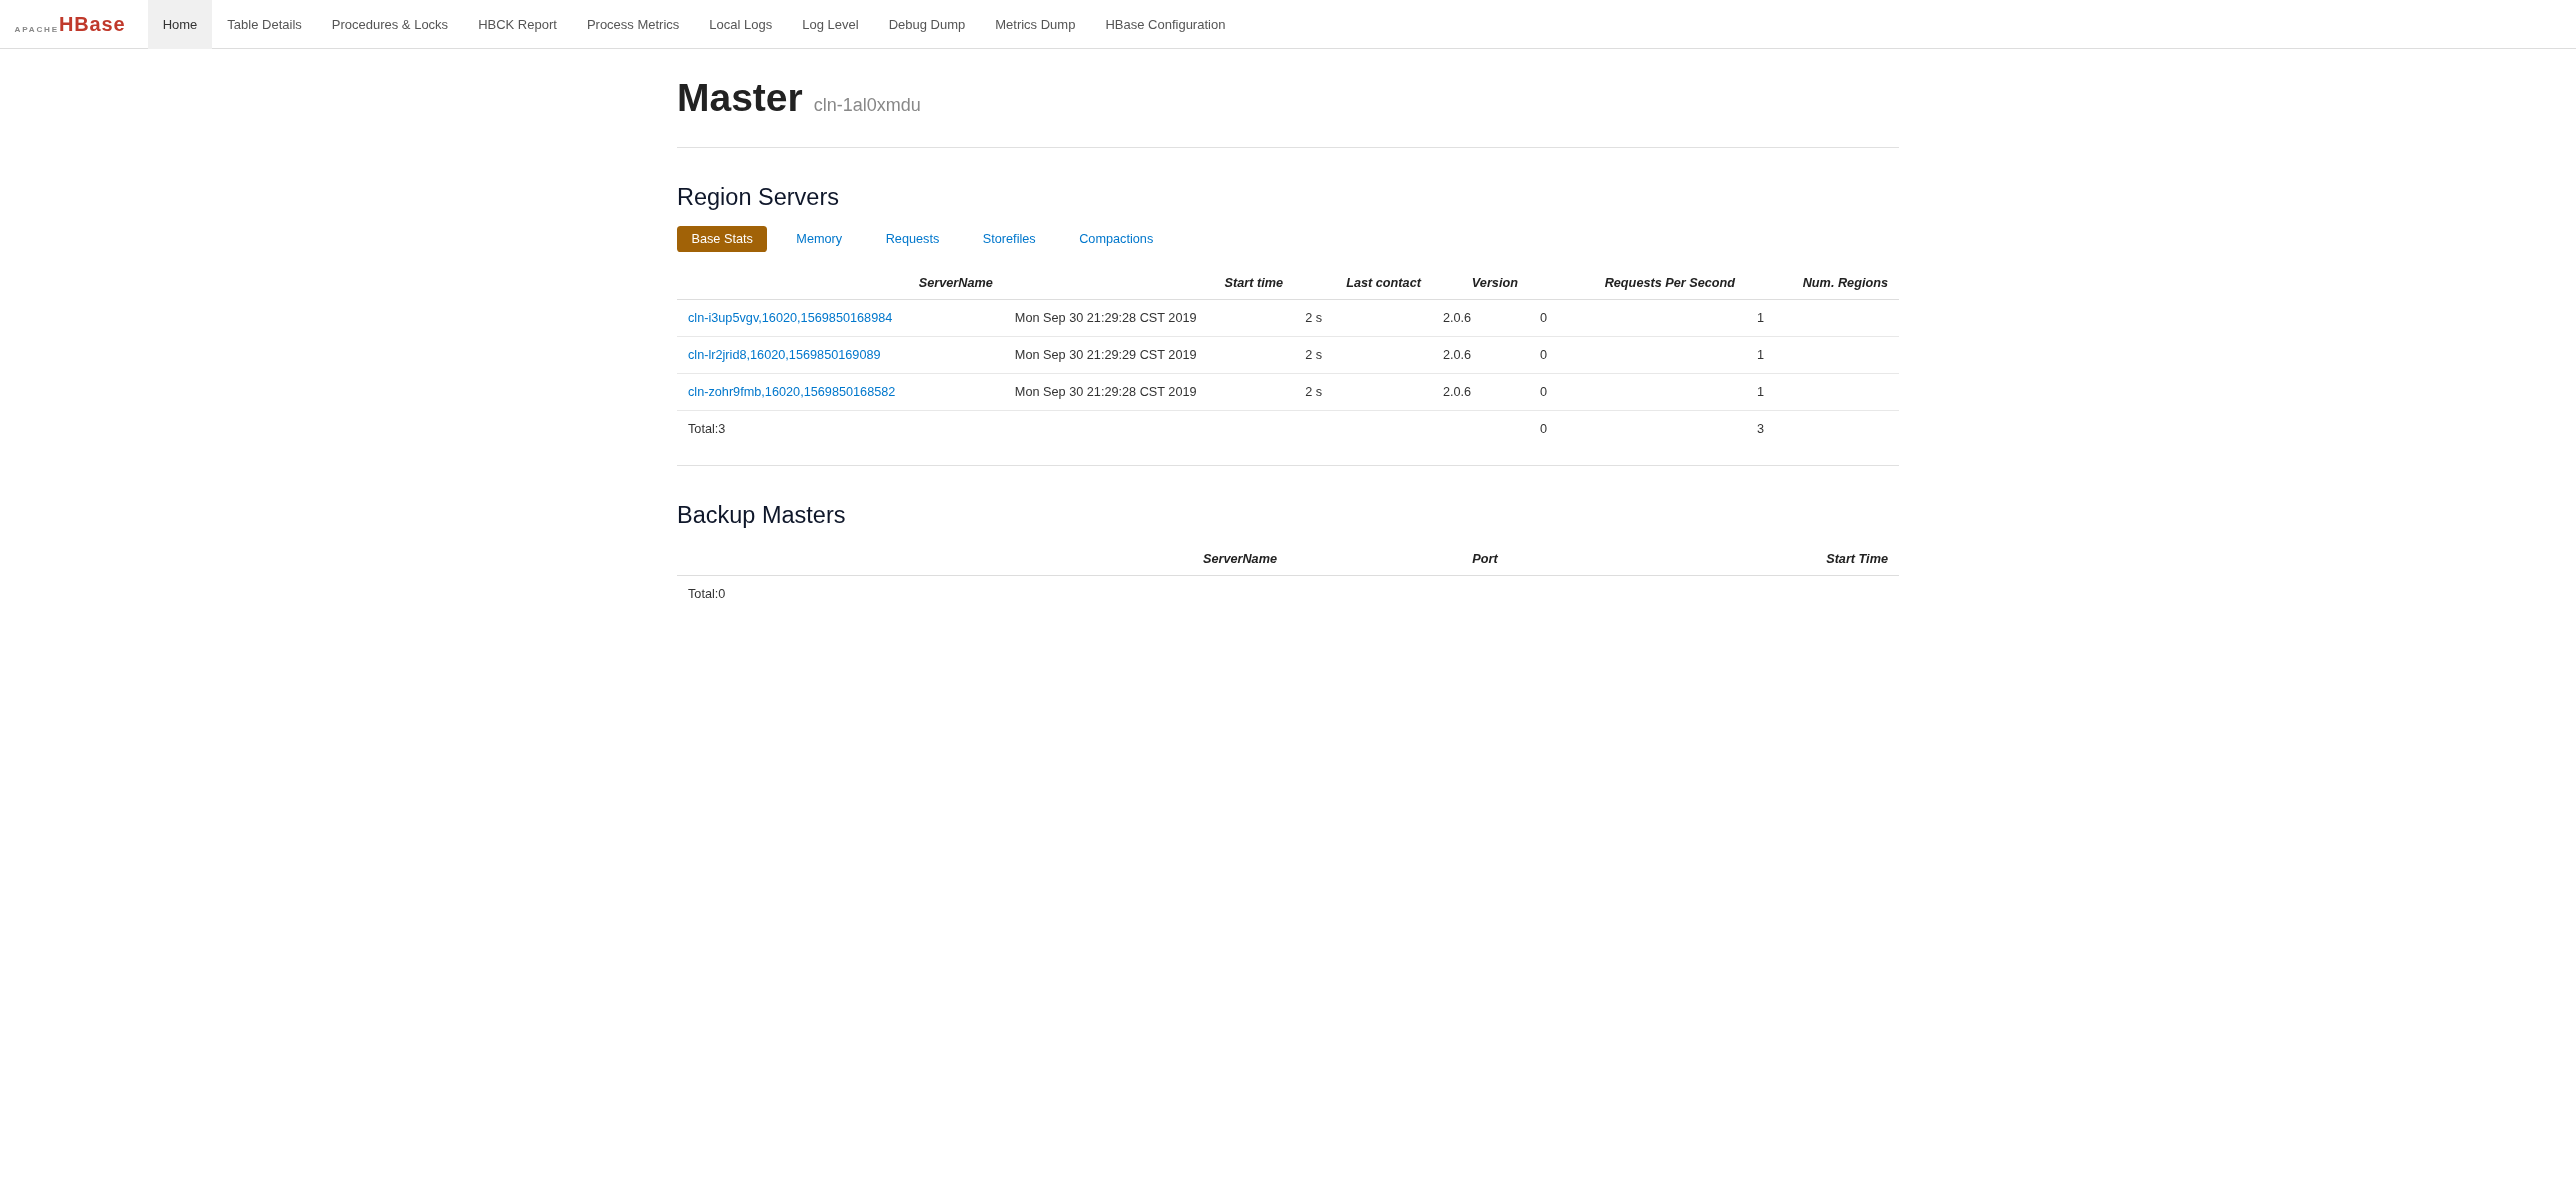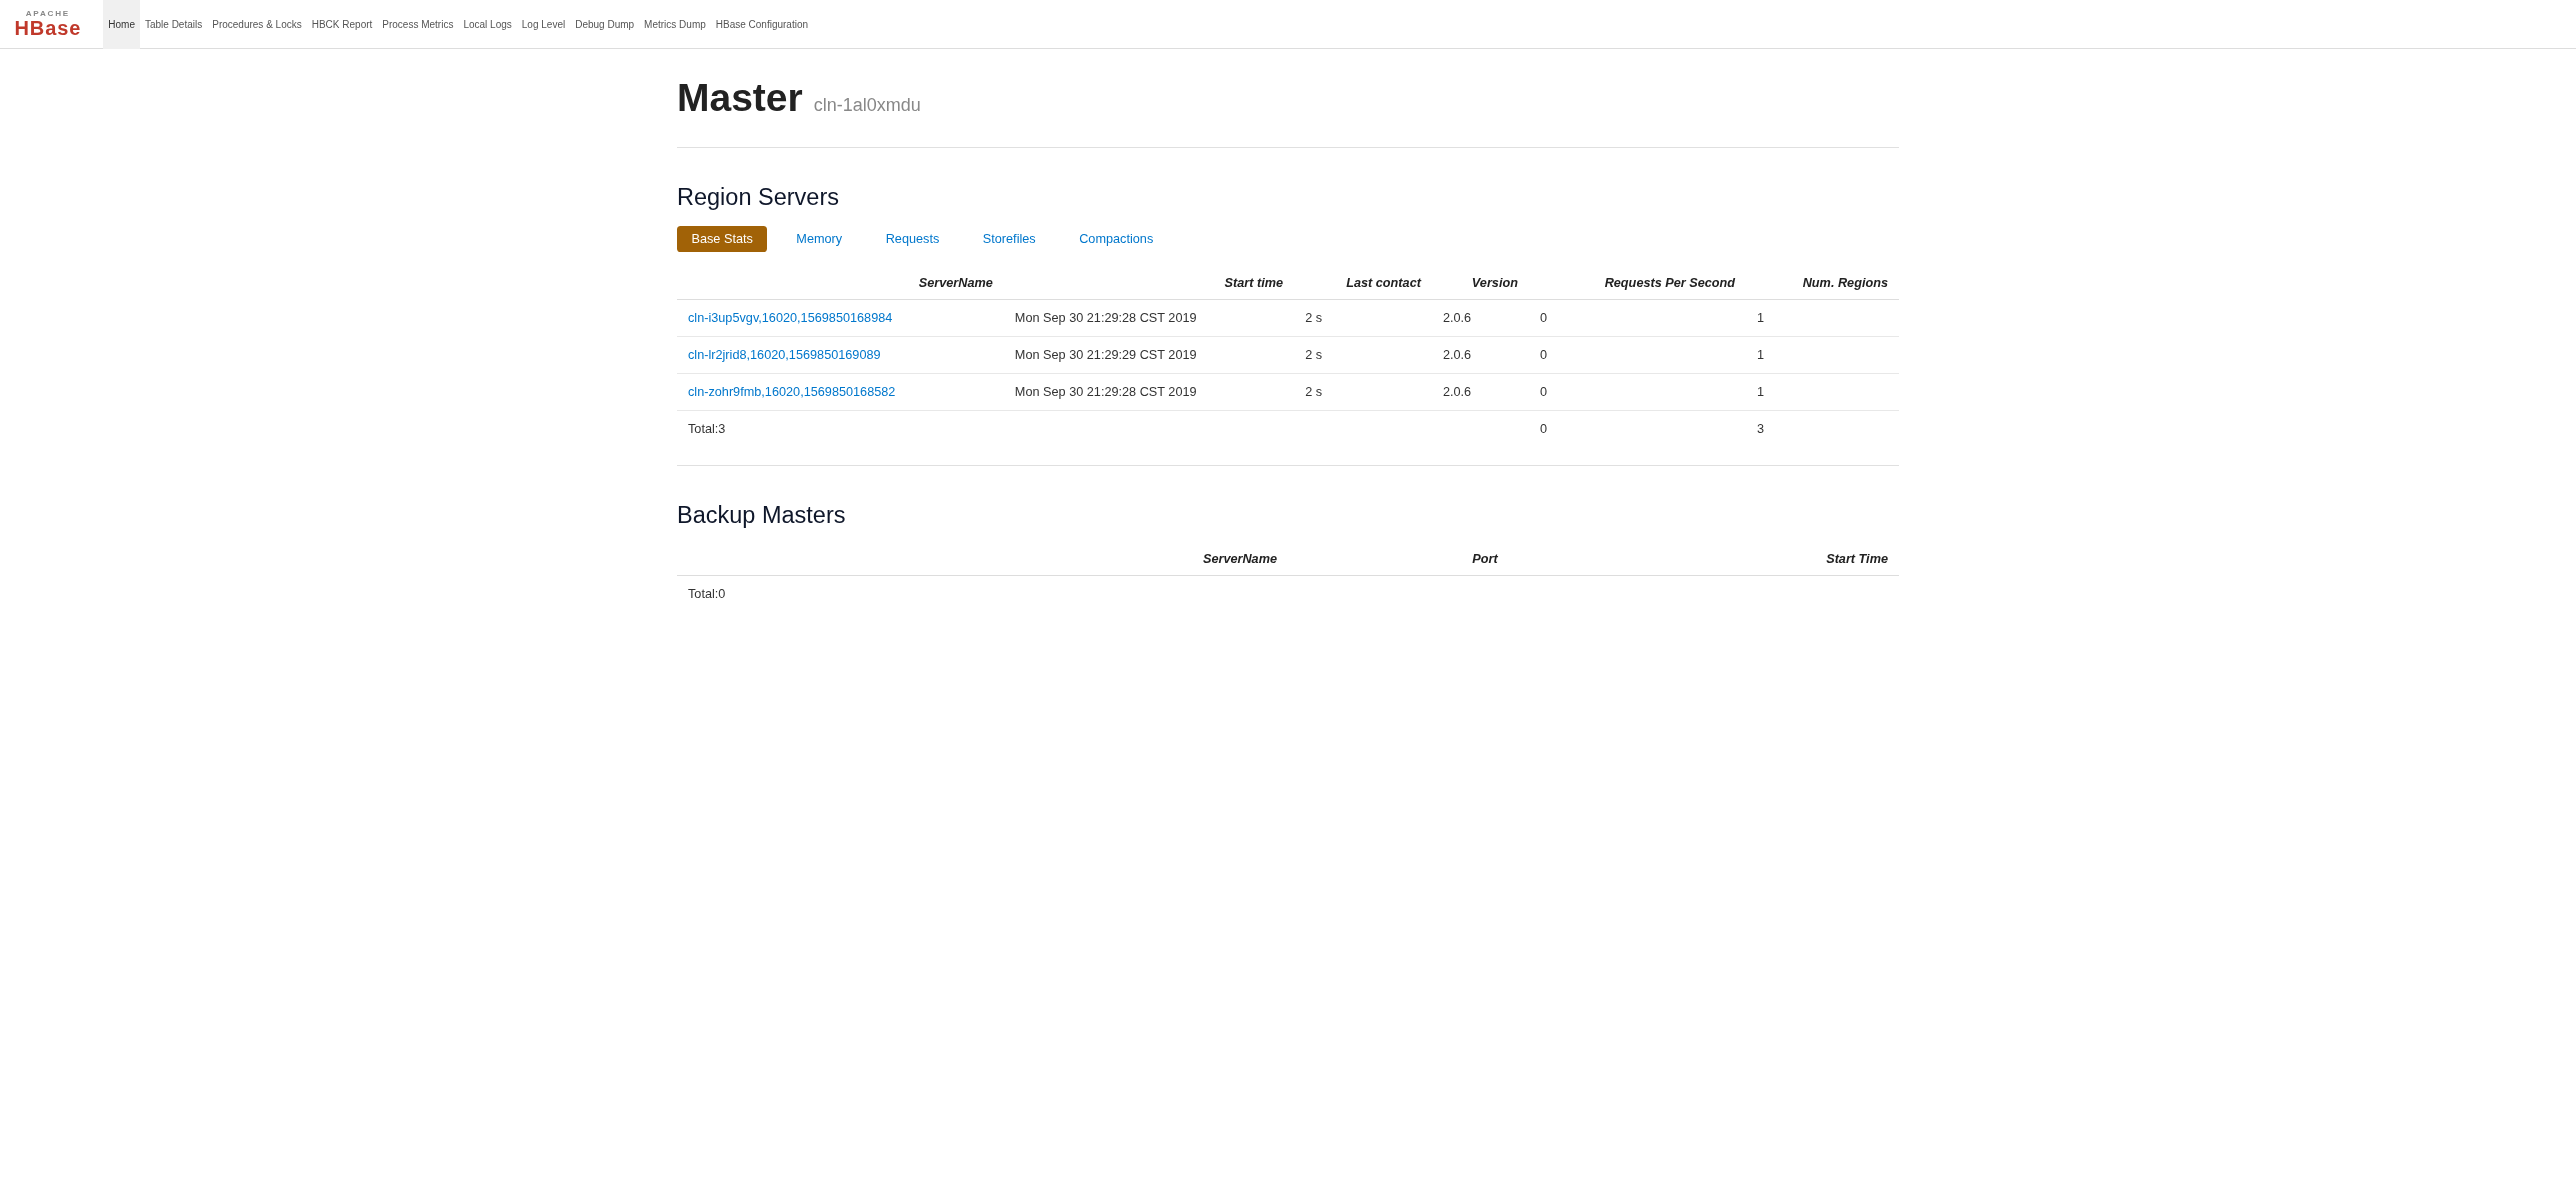--- a/index.html
+++ b/index.html
@@ -26,22 +26,21 @@
     }
 
     .navbar-brand {
       display: flex;
       align-items: center;
       margin-right: 22px;
     }
 
     .hbase-logo {
       display: flex;
-      flex-direction: column;
-      align-items: center;
+      align-items: flex-end;
       line-height: 1;
     }
 
     .hbase-logo .apache-text {
       font-size: 8.1px;
       font-weight: 600;
       color: #888;
       letter-spacing: 1.8px;
       text-transform: uppercase;
     }
@@ -55,26 +54,26 @@
 
     .nav-links {
       display: flex;
       align-items: center;
       gap: 0;
       list-style: none;
     }
 
     .nav-links li a {
       display: block;
-      padding: 0 5px;
+      padding: 0 15px;
       height: 49px;
       line-height: 49px;
       text-decoration: none;
       color: #555;
-      font-size: 10px;
+      font-size: 13px;
       white-space: nowrap;
     }
 
     .nav-links li.active a {
       color: #333;
       background: #f0f0f0;
     }
 
     
     .content {

